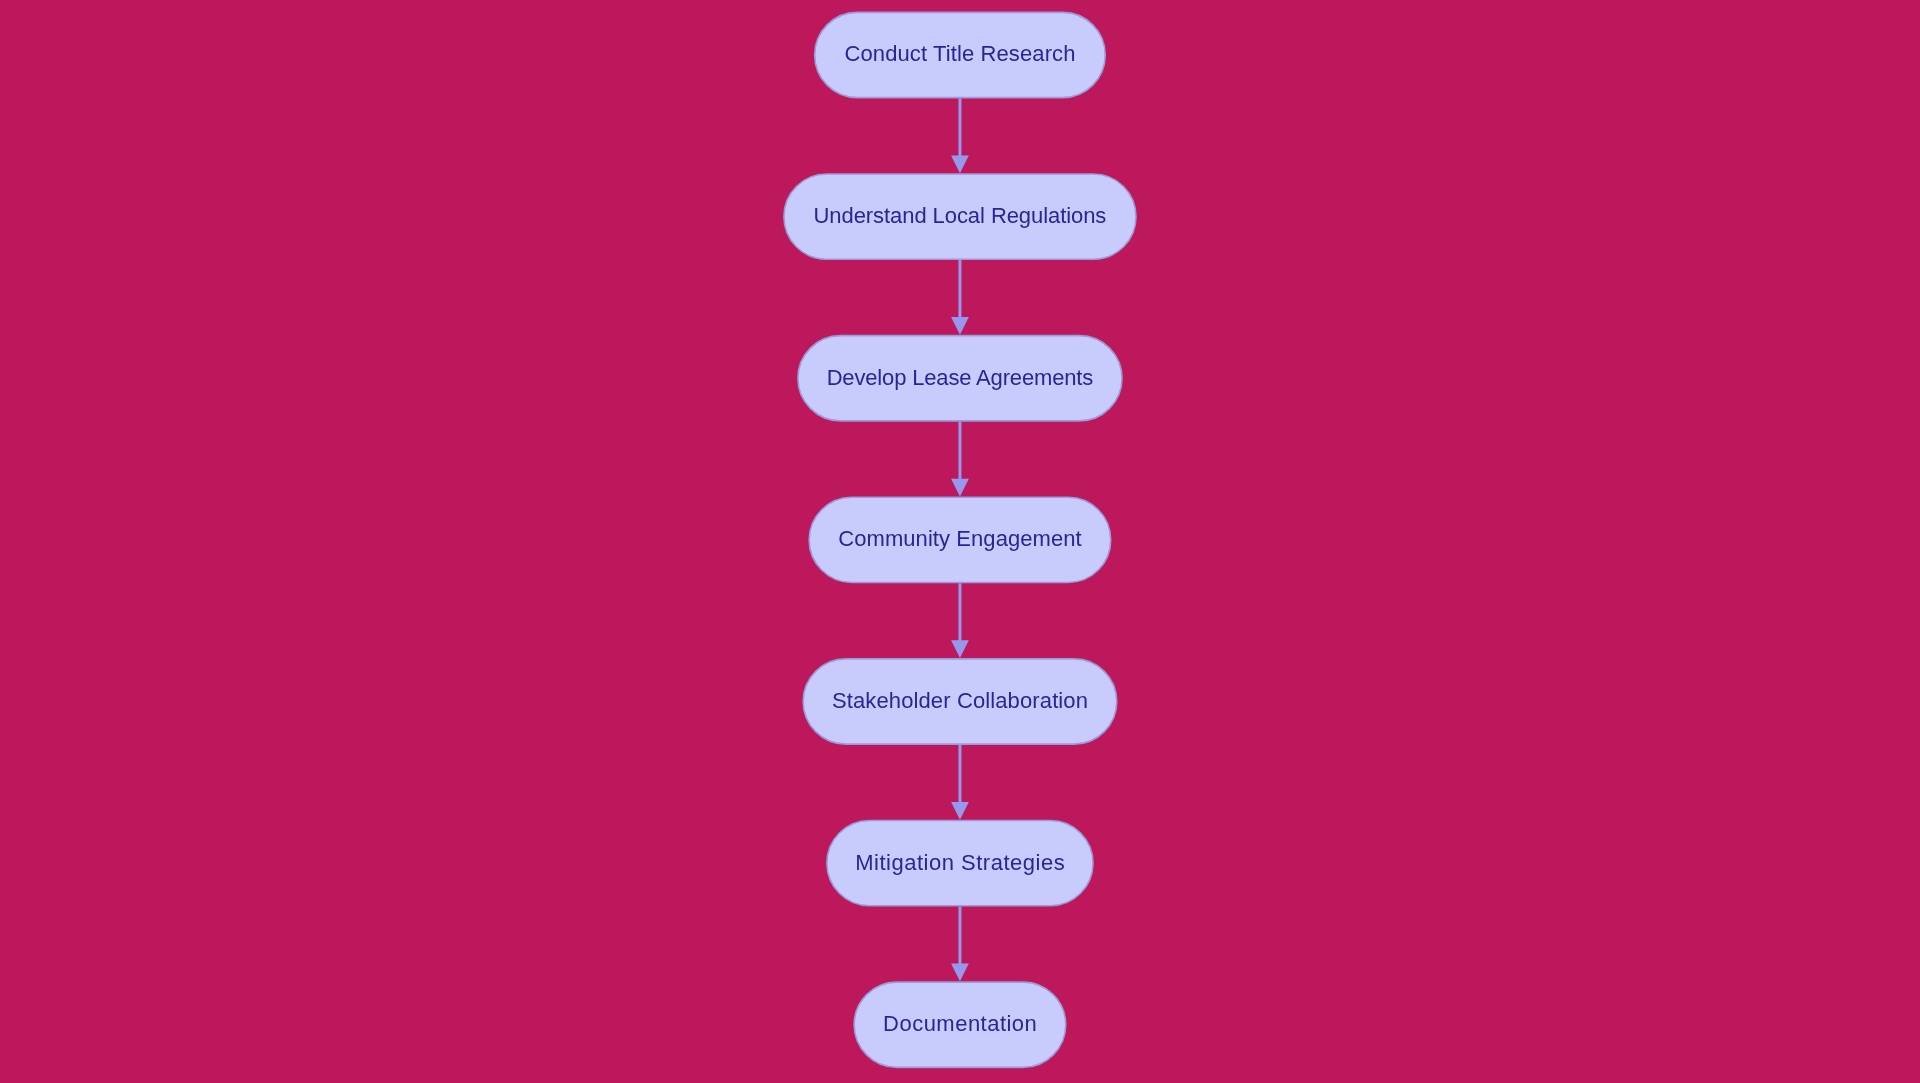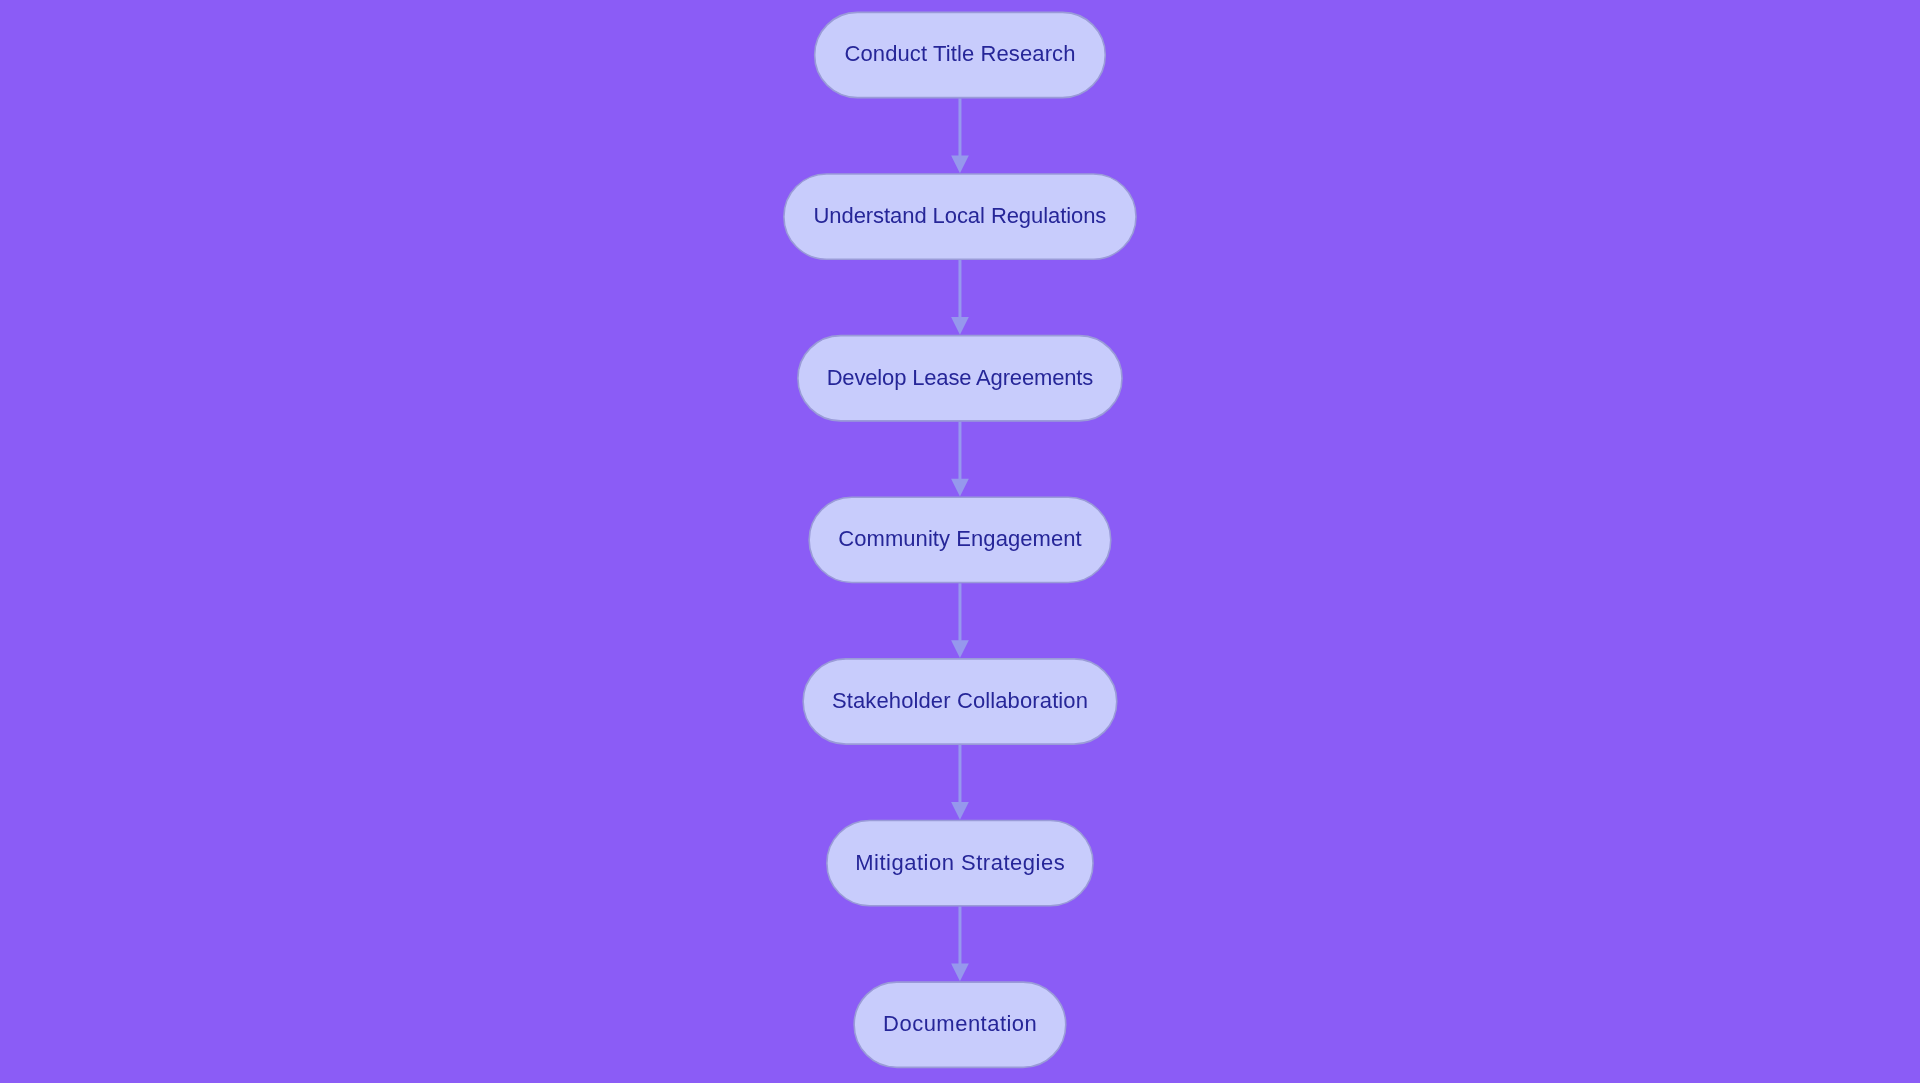--- a/index.html
+++ b/index.html
@@ -11,21 +11,21 @@
 
   .node-shape{fill:#c8ccfc;stroke:#9a9bd8;stroke-width:1.6;}
   .node-label{font-family:"Liberation Sans",sans-serif;font-size:22px;fill:#262698;
               text-anchor:middle;white-space:pre;}
   .edge-line{stroke:#9698ed;stroke-width:3;fill:none;}
   .edge-arrow{fill:#9698ed;stroke:none;}
 </style>
 </head>
 <body style="background: rgb(255, 255, 255);">
 
-<div id="chart" style="background: #8b5cf6;">
+<div id="chart" style="background: #be185d;">
   <svg id="flow" viewBox="0 0 1920 1083">
 
     <g id="edges-layer">
     <g class="edge">
       <path class="edge-line" d="M959.95,98.40L959.95,156.03" stroke="#9698ed"></path>
       <path class="edge-arrow" d="M951.10,155.43L968.80,155.43L959.95,173.23Z" fill="#9698ed"></path>
     </g>
     <g class="edge">
       <path class="edge-line" d="M959.95,260.03L959.95,317.65" stroke="#9698ed"></path>
       <path class="edge-arrow" d="M951.10,317.05L968.80,317.05L959.95,334.85Z" fill="#9698ed"></path>

